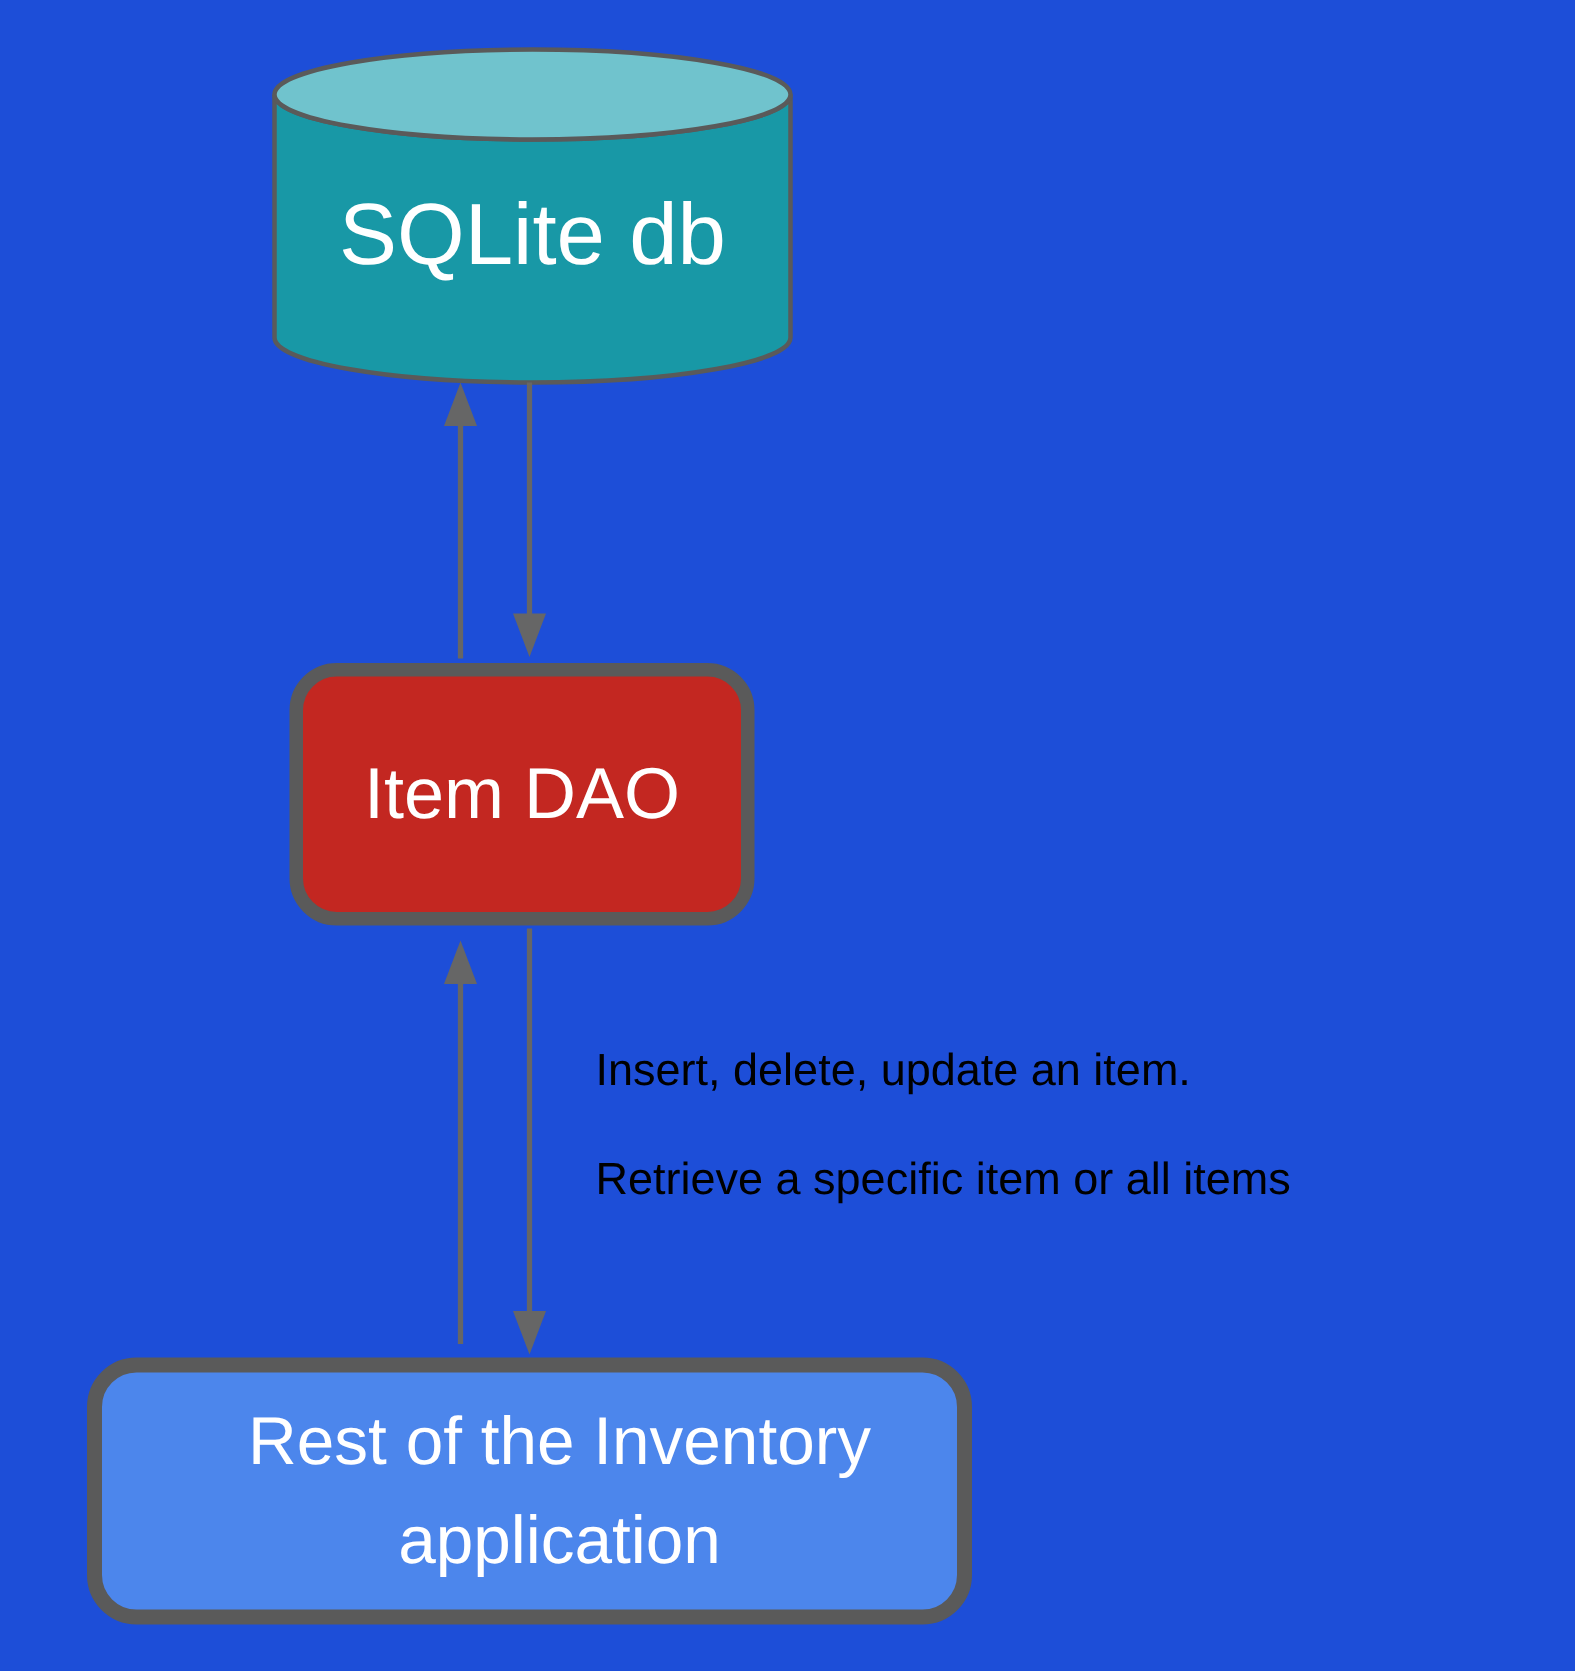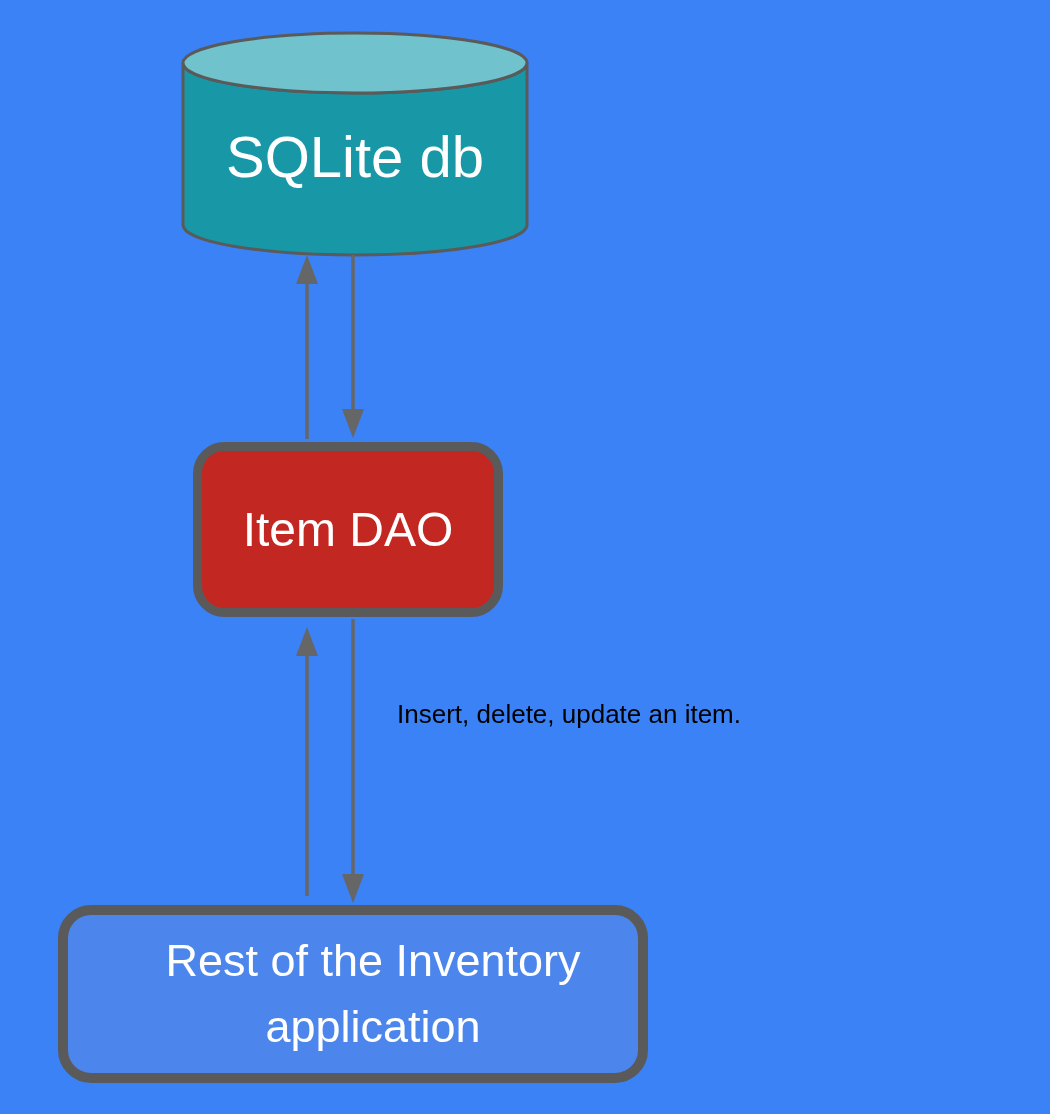--- a/index.html
+++ b/index.html
@@ -4,21 +4,21 @@
 <style>
   html, body {
     margin: 0;
     padding: 0;
     background: #ffffff;
   }
   .canvas {
     position: relative;
     width: 1050px;
     height: 1114px;
-    background: #3b82f6;
+    background: #1d4ed8;
     font-family: "Liberation Sans", sans-serif;
     overflow: hidden;
   }
   .canvas svg {
     position: absolute;
     left: 0;
     top: 0;
   }
   .node-stroke {
     stroke: #5a5a5a;
@@ -49,21 +49,21 @@
     line-height: 1.46;
   }
   #app-label span {
     display: inline-block;
     max-width: 540px;
   }
   #annotation {
     position: absolute;
     left: 397px;
     top: 692px;
-    font-size: 26px;
+    font-size: 30px;
     color: #000000;
   }
   .ann-line {
     line-height: 44px;
     white-space: nowrap;
   }
   .ann-line + .ann-line {
     margin-top: 29px;
   }
 </style>
@@ -105,15 +105,16 @@
   <div class="node-label" id="db-label">SQLite db</div>
 
   <div class="node-label" id="dao-label">Item DAO</div>
 
   <div class="node-label" id="app-label">
     <span>Rest of the Inventory application</span>
   </div>
 
   <div id="annotation">
     <div class="ann-line">Insert, delete, update an item.</div>
+    <div class="ann-line">Retrieve a specific item or all items</div>
   </div>
 
 </div>
 
 </body></html>

